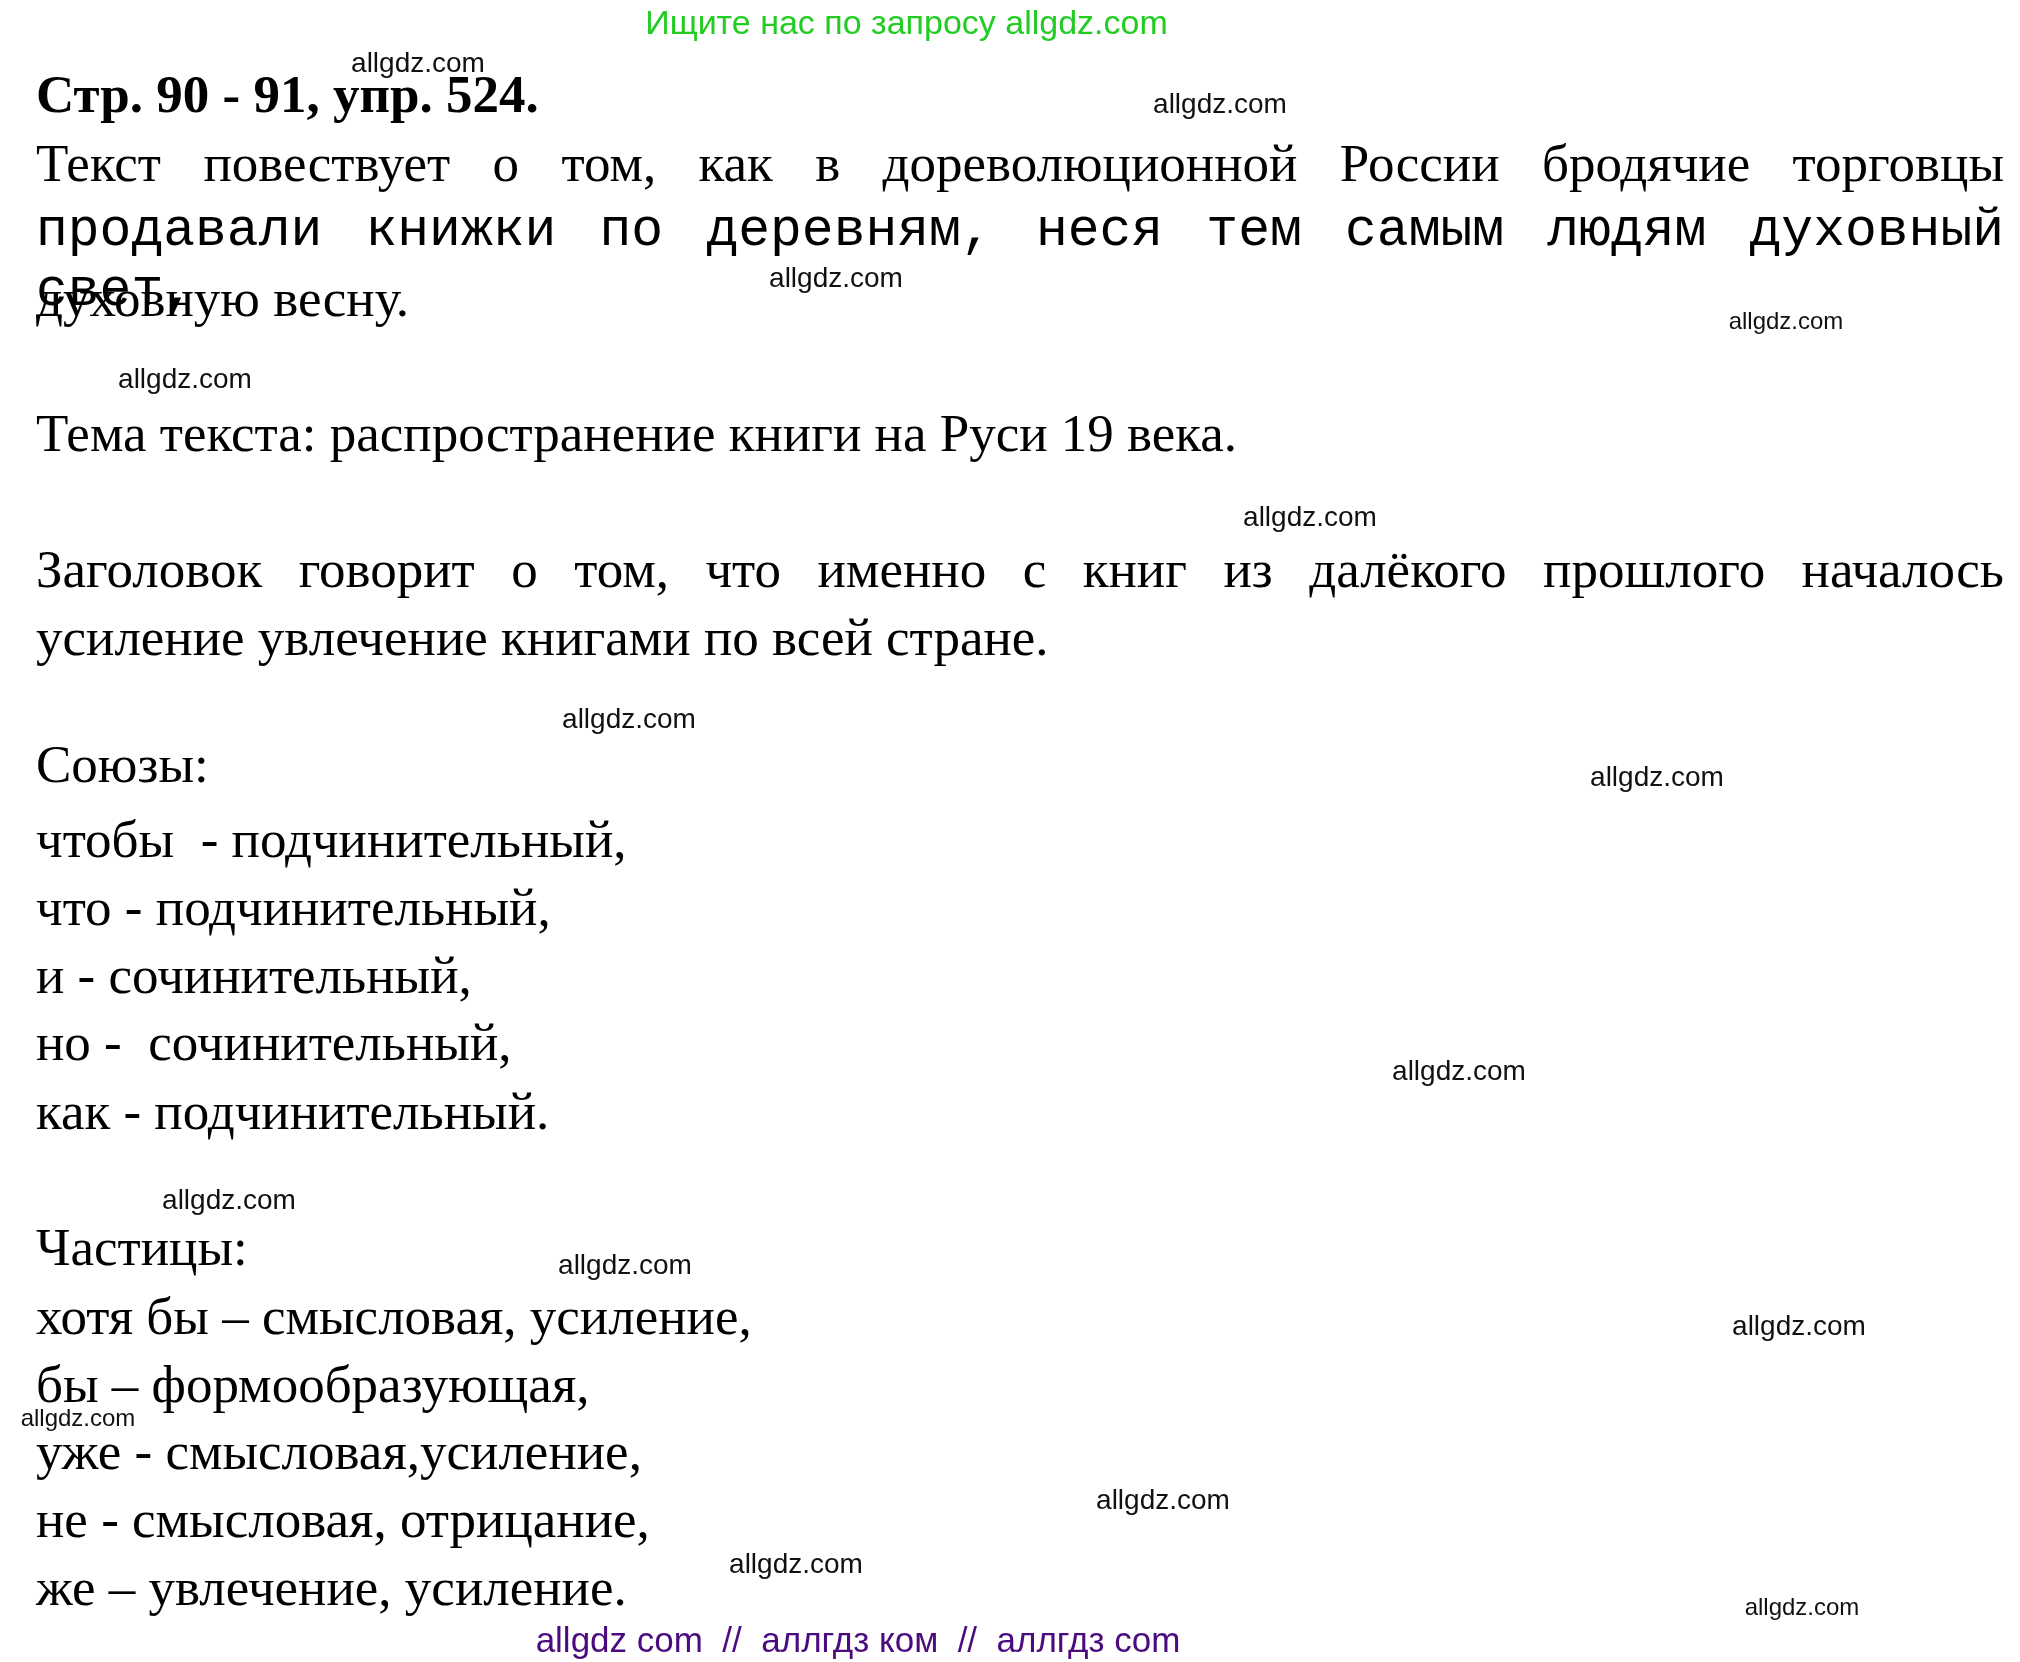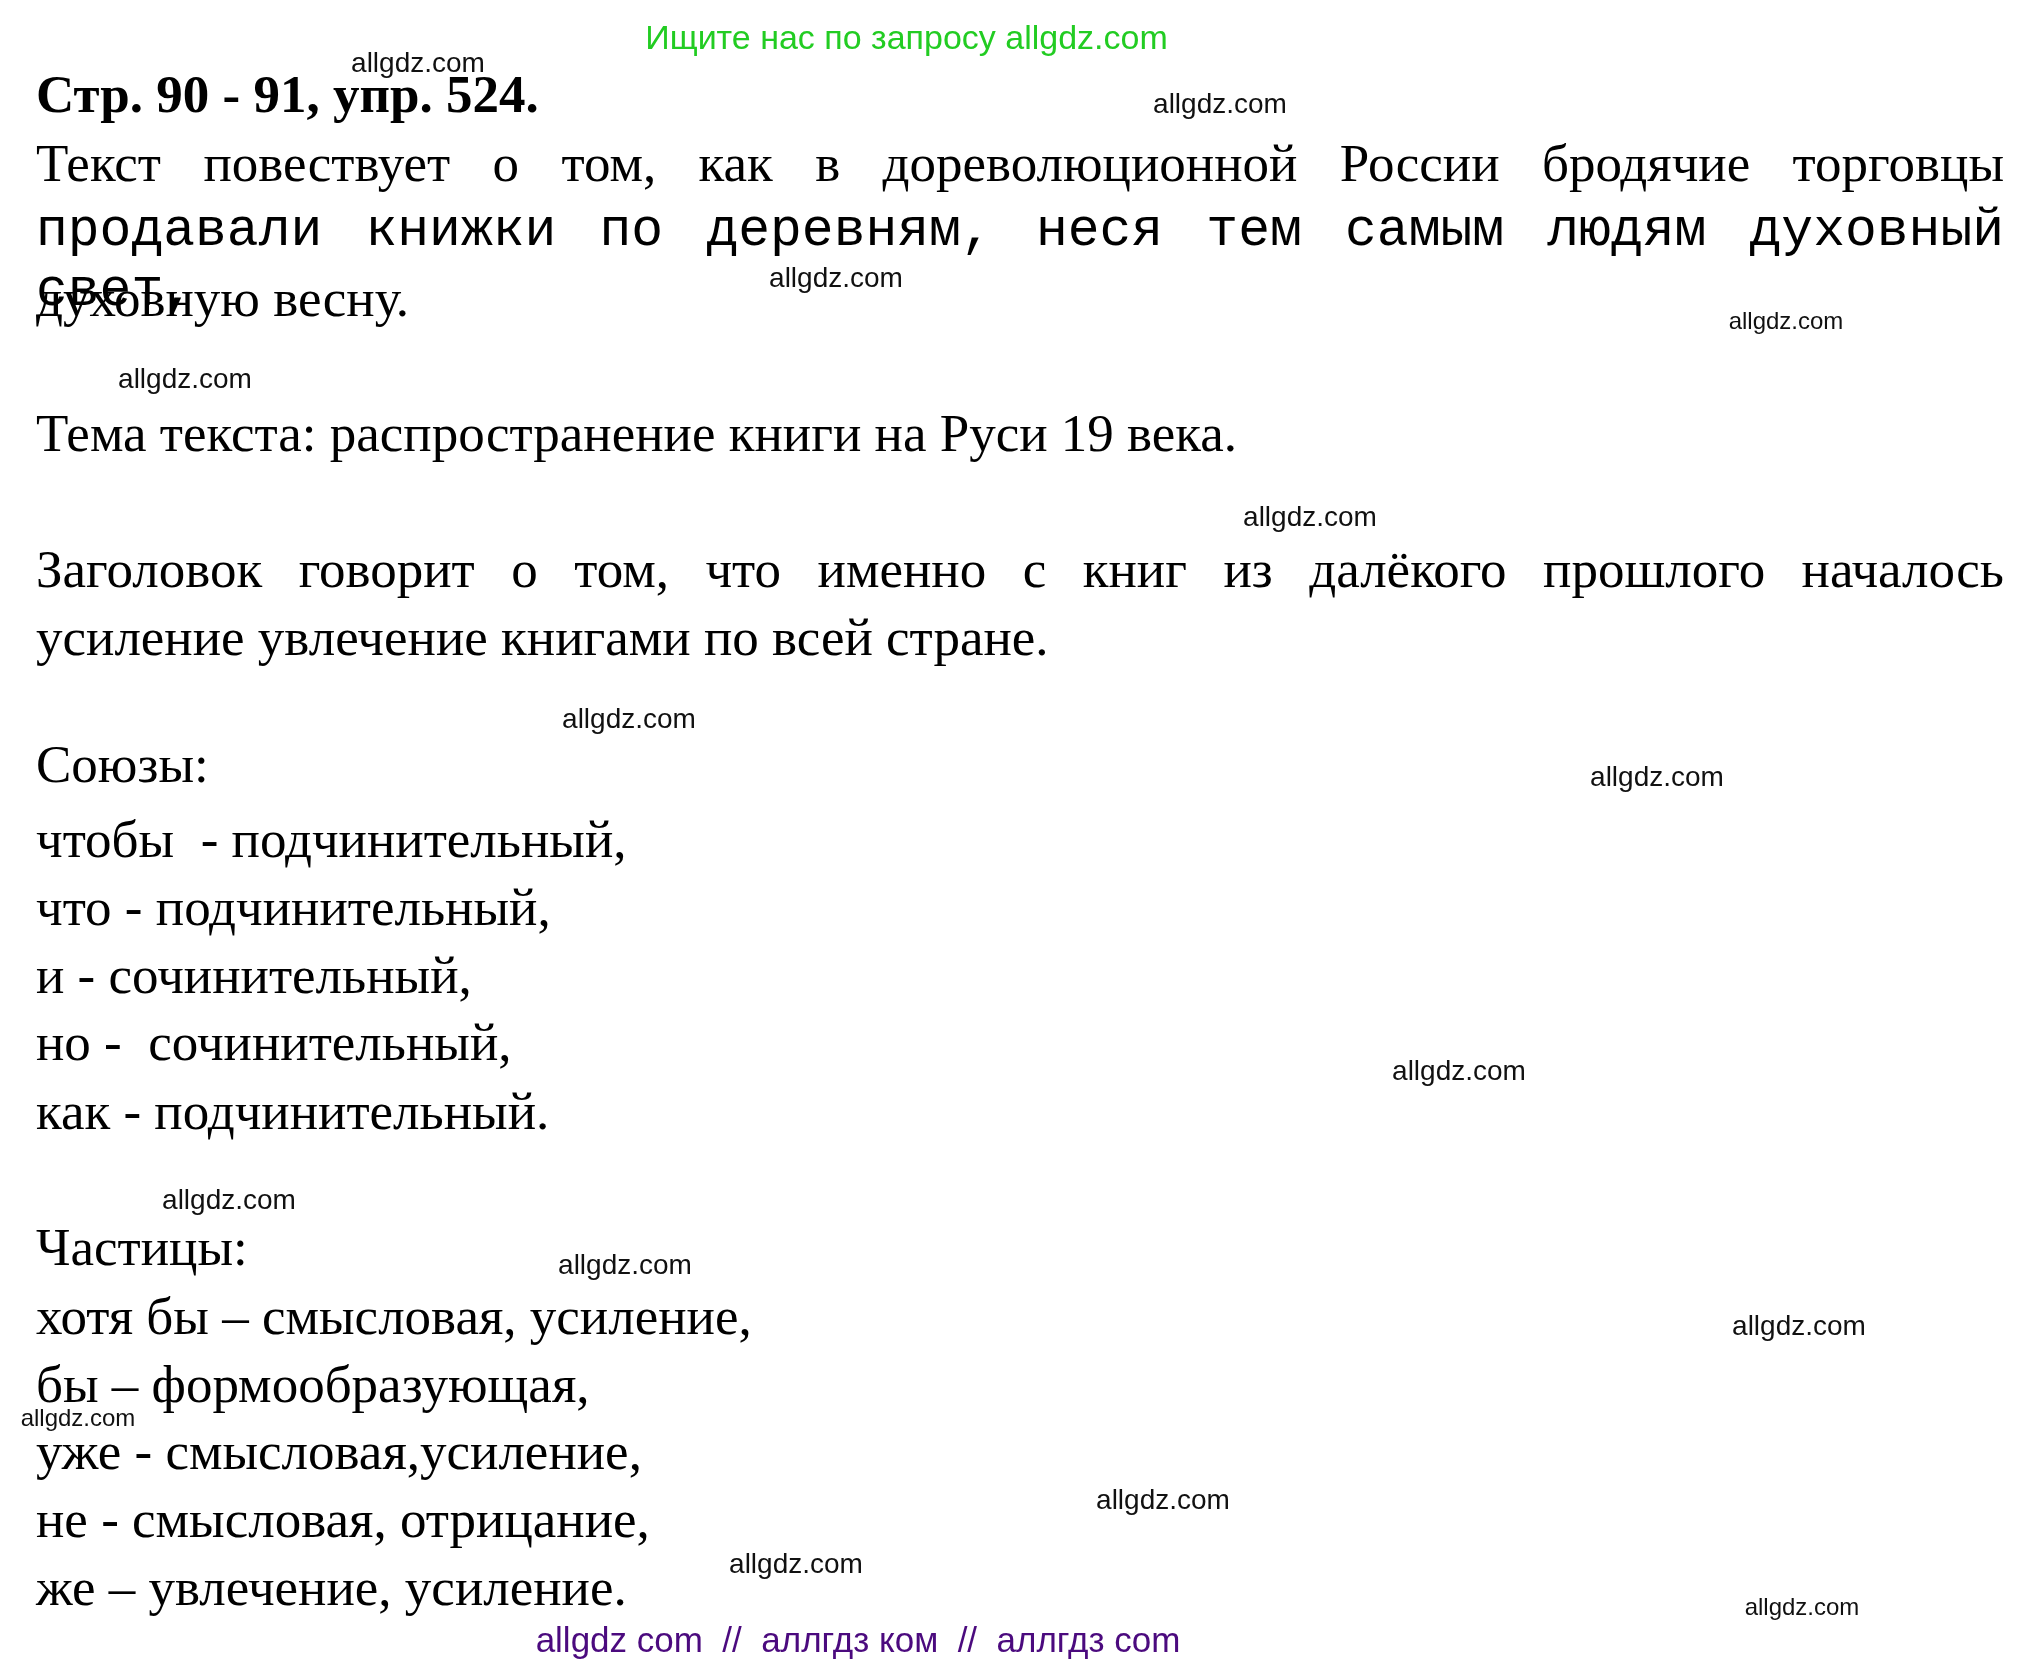--- a/index.html
+++ b/index.html
@@ -1,18 +1,18 @@
 <!DOCTYPE html>
 <html><head>
 <meta charset="utf-8">
 <style>
   html, body { margin: 0; padding: 0; background: #ffffff; }
   body { width: 2020px; height: 1662px; position: relative; overflow: hidden; }
   .hdr {
-    position: absolute; left: 0; width: 1813px; top: 17px; text-align: center;
+    position: absolute; left: 0; width: 1813px; top: 2px; text-align: center;
     font-family: "Liberation Sans", sans-serif; font-size: 34px; color: #22cc22;
     line-height: 40px;
   }
   .ftr {
     position: absolute; left: 0; width: 1716px; top: 1620px; text-align: center;
     font-family: "Liberation Sans", sans-serif; font-size: 35px; color: #4b0a7e;
     line-height: 40px; white-space: pre;
   }
   .doc {
     position: absolute; left: 36px; top: 0; width: 1970px;

